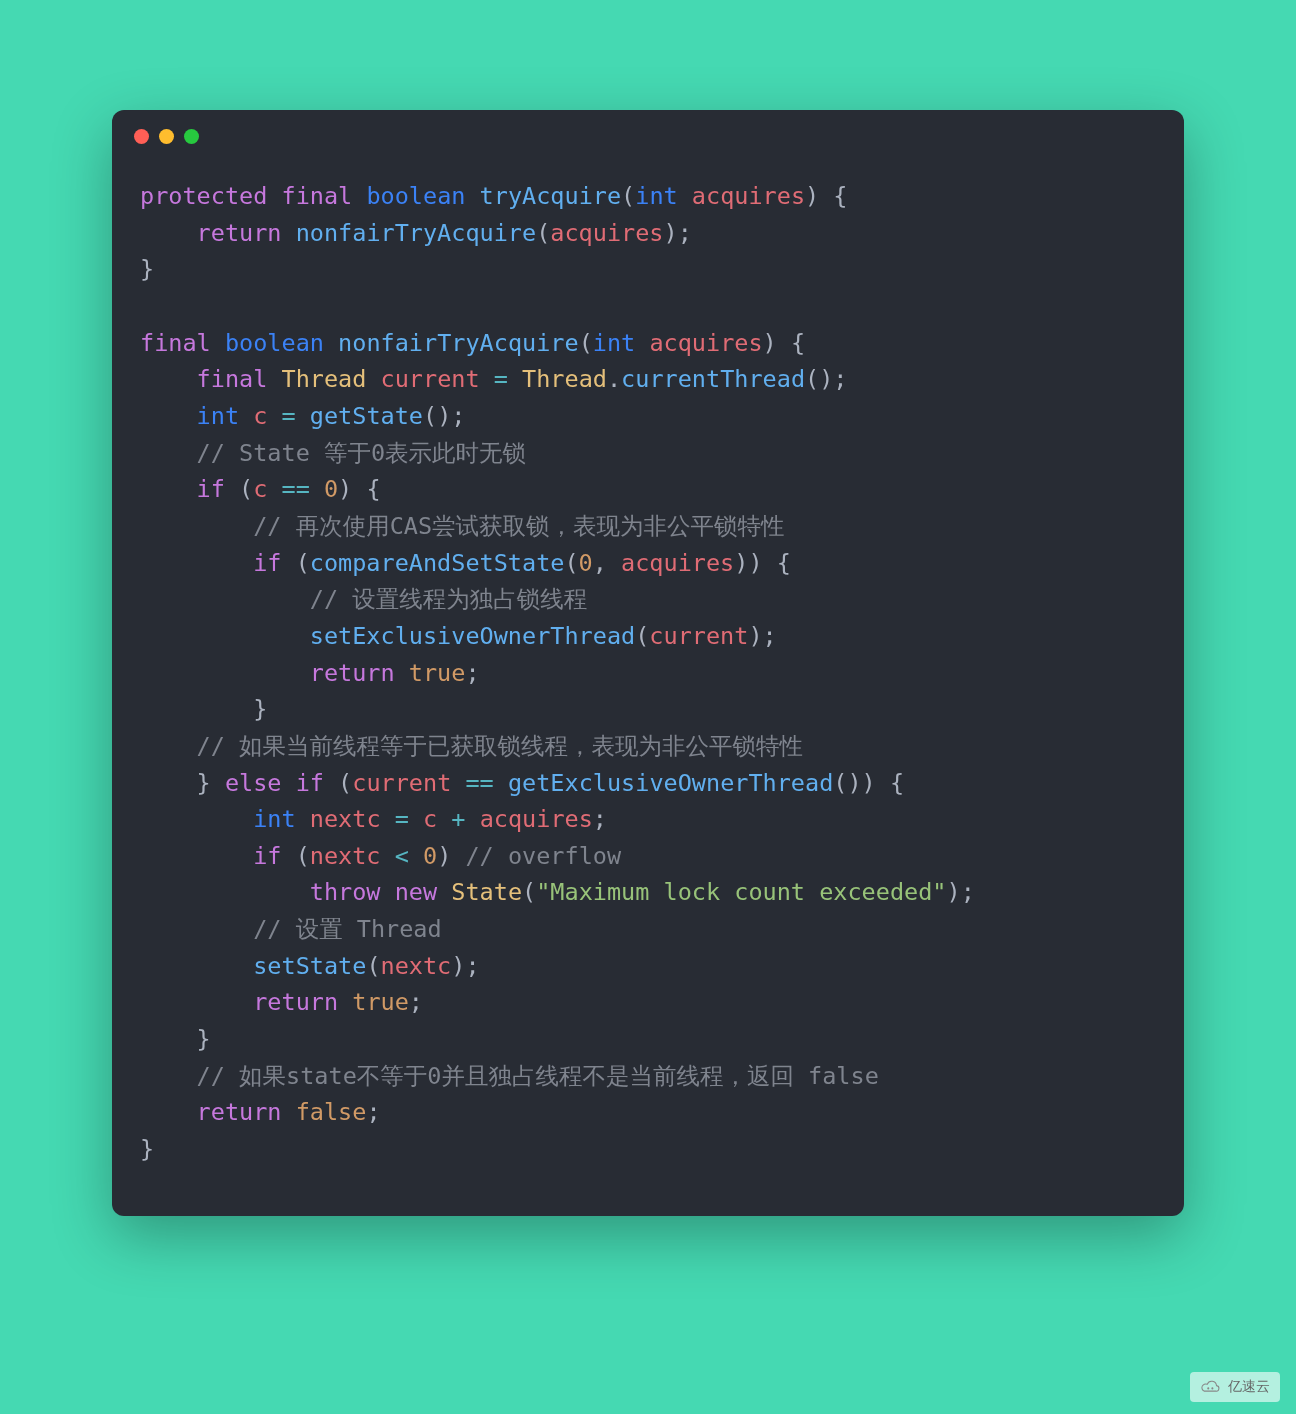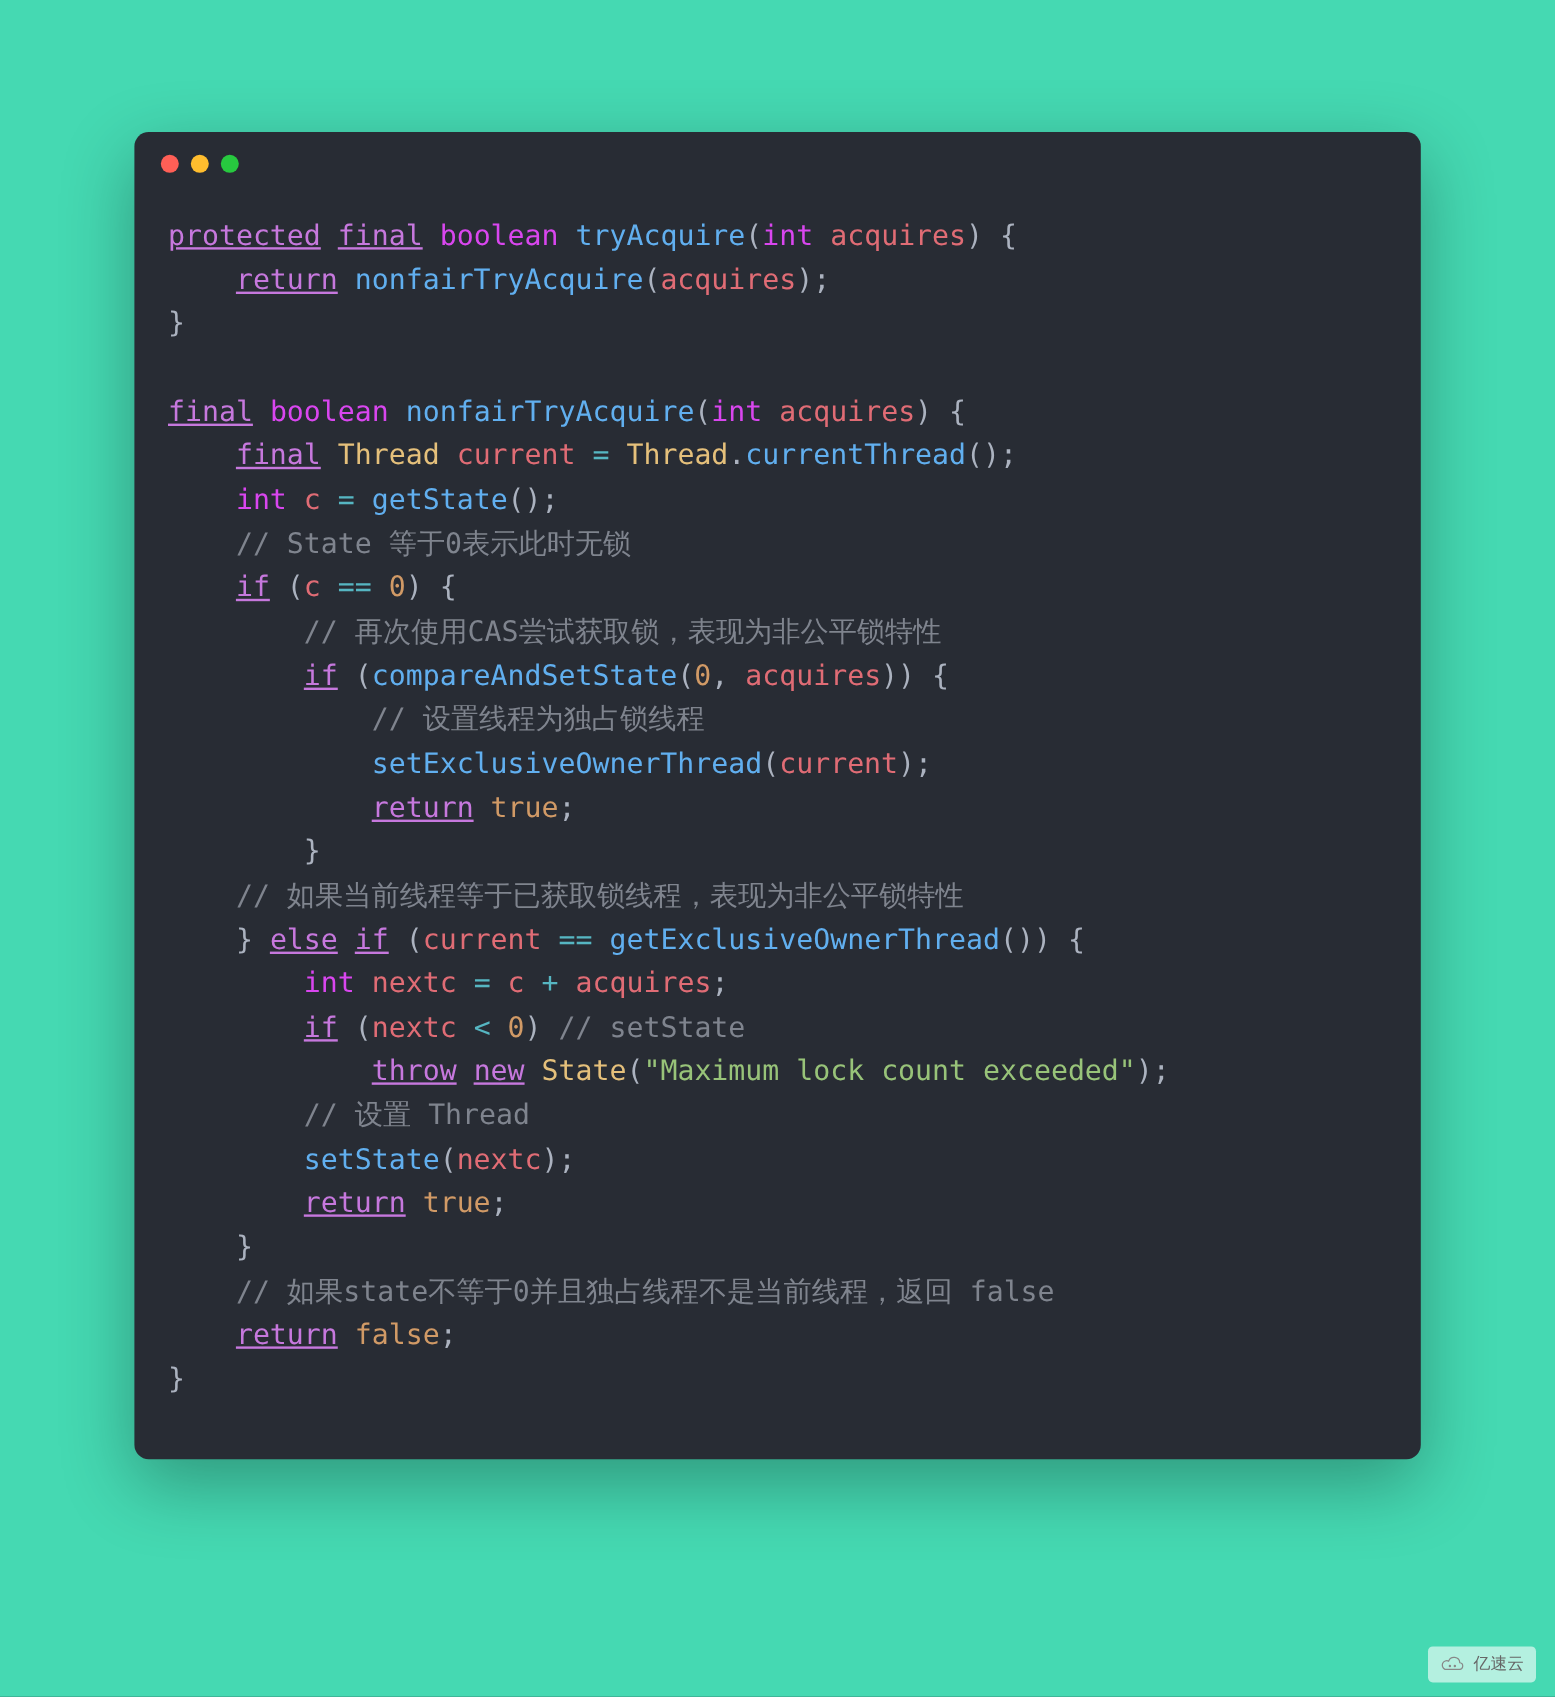--- a/index.html
+++ b/index.html
@@ -31,22 +31,22 @@
   .dot.yellow { background: #FFBD2E; }
   .dot.green { background: #27C93F; }
   .code {
     padding: 16px 28px 48px 28px;
     font-size: 23.5px;
     line-height: 1.56;
     white-space: pre;
     color: #ABB2BF;
     overflow-x: auto;
   }
-  .kw   { color: #C678DD; text-decoration: underline; } 
-  .type { color: #d946ef; margin-top: 14px; } 
+  .kw   { color: #C678DD; } 
+  .type { color: #3b82f6; margin-top: 14px; } 
   .fn   { color: #61AFEF; } 
   .var  { color: #E06C75; } 
   .num  { color: #D19A66; }
   .op   { color: #56B6C2; }
   .err  { color: #E5C07B; }
   .cmt  { color: #7F848E; }
   .str  { color: #98C379; }
   .pn   { color: #ABB2BF; }
 
   .watermark {
@@ -85,21 +85,21 @@
 </span><span class="pn">    </span><span class="kw">if</span><span class="pn"> (</span><span class="var">c</span><span class="pn"> </span><span class="op">==</span><span class="pn"> </span><span class="num">0</span><span class="pn">)</span><span class="pn"> {</span><span class="pn">
 </span><span class="pn">        </span><span class="cmt">// 再次使用CAS尝试获取锁，表现为非公平锁特性</span><span class="pn">
 </span><span class="pn">        </span><span class="kw">if</span><span class="pn"> (</span><span class="fn">compareAndSetState</span><span class="pn">(</span><span class="num">0</span><span class="pn">,</span><span class="pn"> </span><span class="var">acquires</span><span class="pn">))</span><span class="pn"> {</span><span class="pn">
 </span><span class="pn">            </span><span class="cmt">// 设置线程为独占锁线程</span><span class="pn">
 </span><span class="pn">            </span><span class="fn">setExclusiveOwnerThread</span><span class="pn">(</span><span class="var">current</span><span class="pn">)</span><span class="pn">;</span><span class="pn">
 </span><span class="pn">            </span><span class="kw">return</span><span class="pn"> </span><span class="num">true</span><span class="pn">;</span><span class="pn">
 </span><span class="pn">        </span><span class="pn">}</span><span class="pn">
 </span><span class="pn">    </span><span class="cmt">// 如果当前线程等于已获取锁线程，表现为非公平锁特性</span><span class="pn">
 </span><span class="pn">    </span><span class="pn">}</span><span class="pn"> </span><span class="kw">else</span><span class="pn"> </span><span class="kw">if</span><span class="pn"> (</span><span class="var">current</span><span class="pn"> </span><span class="op">==</span><span class="pn"> </span><span class="fn">getExclusiveOwnerThread</span><span class="pn">())</span><span class="pn"> {</span><span class="pn">
 </span><span class="pn">        </span><span class="type">int</span><span class="pn"> </span><span class="var">nextc</span><span class="pn"> </span><span class="op">=</span><span class="pn"> </span><span class="var">c</span><span class="pn"> </span><span class="op">+</span><span class="pn"> </span><span class="var">acquires</span><span class="pn">;</span><span class="pn">
-</span><span class="pn">        </span><span class="kw">if</span><span class="pn"> (</span><span class="var">nextc</span><span class="pn"> </span><span class="op">&lt;</span><span class="pn"> </span><span class="num">0</span><span class="pn">)</span><span class="pn"> </span><span class="cmt">// setState</span><span class="pn">
+</span><span class="pn">        </span><span class="kw">if</span><span class="pn"> (</span><span class="var">nextc</span><span class="pn"> </span><span class="op">&lt;</span><span class="pn"> </span><span class="num">0</span><span class="pn">)</span><span class="pn"> </span><span class="cmt">// overflow</span><span class="pn">
 </span><span class="pn">            </span><span class="kw">throw</span><span class="pn"> </span><span class="kw">new</span><span class="pn"> </span><span class="err">State</span><span class="pn">(</span><span class="str">"Maximum lock count exceeded"</span><span class="pn">)</span><span class="pn">;</span><span class="pn">
 </span><span class="pn">        </span><span class="cmt">// 设置 Thread</span><span class="pn">
 </span><span class="pn">        </span><span class="fn">setState</span><span class="pn">(</span><span class="var">nextc</span><span class="pn">)</span><span class="pn">;</span><span class="pn">
 </span><span class="pn">        </span><span class="kw">return</span><span class="pn"> </span><span class="num">true</span><span class="pn">;</span><span class="pn">
 </span><span class="pn">    </span><span class="pn">}</span><span class="pn">
 </span><span class="pn">    </span><span class="cmt">// 如果state不等于0并且独占线程不是当前线程，返回 false</span><span class="pn">
 </span><span class="pn">    </span><span class="kw">return</span><span class="pn"> </span><span class="num">false</span><span class="pn">;</span><span class="pn">
 </span><span class="pn">}</span></pre>
 </div>
 

